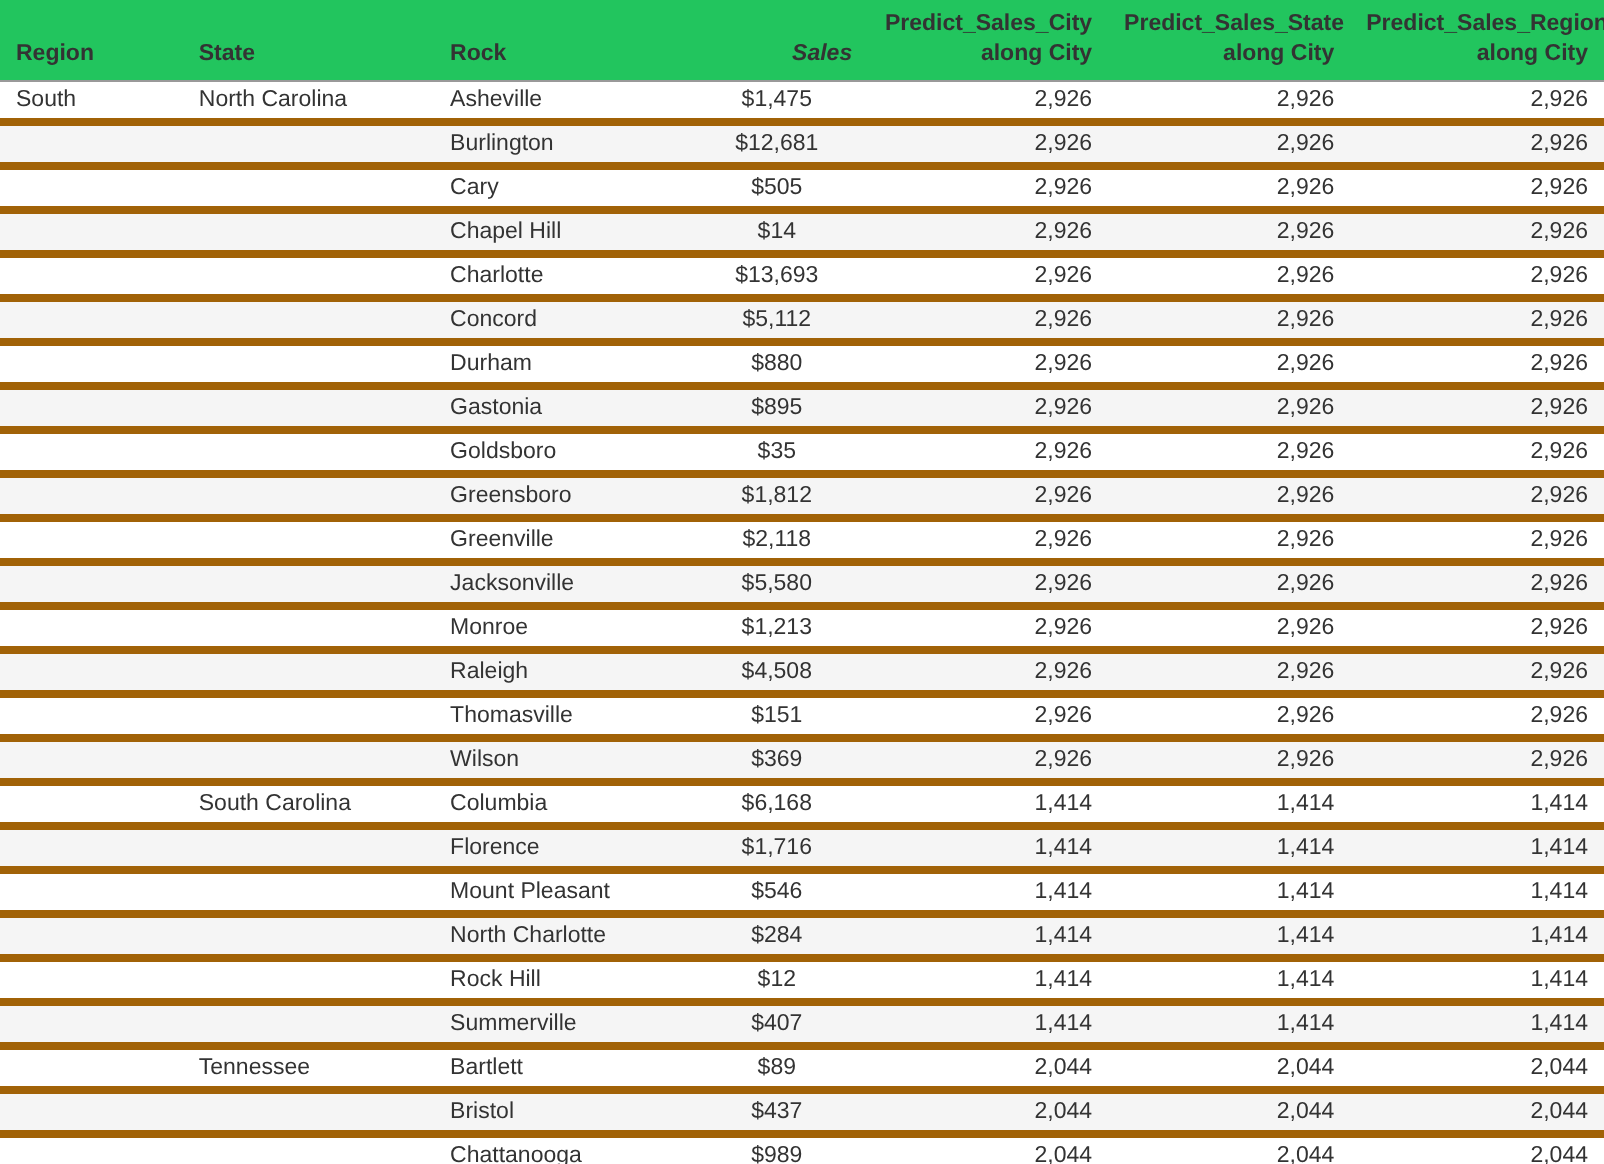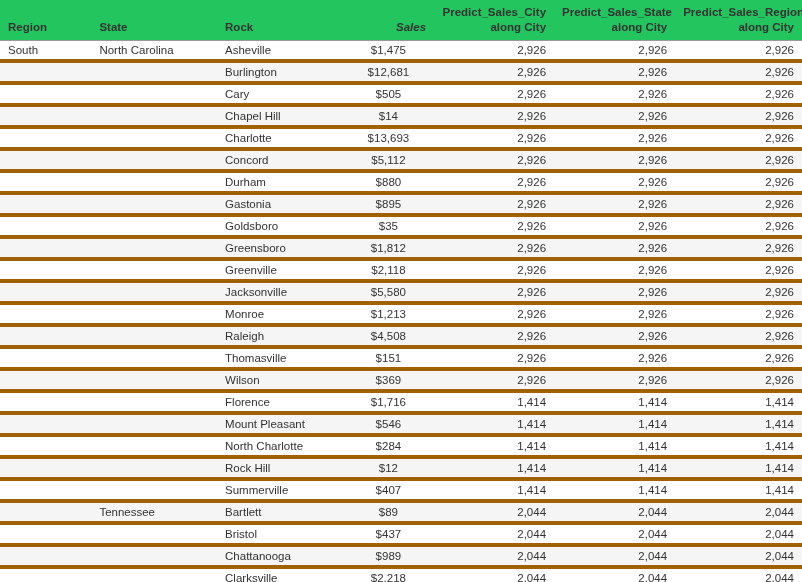--- a/index.html
+++ b/index.html
@@ -236,20 +236,29 @@
           <td></td>
           <td></td>
           <td>Wilson</td>
           <td class="sales-col">$369</td>
           <td class="num-col">2,926</td>
           <td class="num-col">2,926</td>
           <td class="num-col">2,926</td>
         </tr>
         <tr>
           <td></td>
+          <td>South Carolina</td>
+          <td>Columbia</td>
+          <td class="sales-col">$6,168</td>
+          <td class="num-col">1,414</td>
+          <td class="num-col">1,414</td>
+          <td class="num-col">1,414</td>
+        </tr>
+        <tr>
+          <td></td>
           <td></td>
           <td>Florence</td>
           <td class="sales-col">$1,716</td>
           <td class="num-col">1,414</td>
           <td class="num-col">1,414</td>
           <td class="num-col">1,414</td>
         </tr>
         <tr>
           <td></td>
           <td></td>

